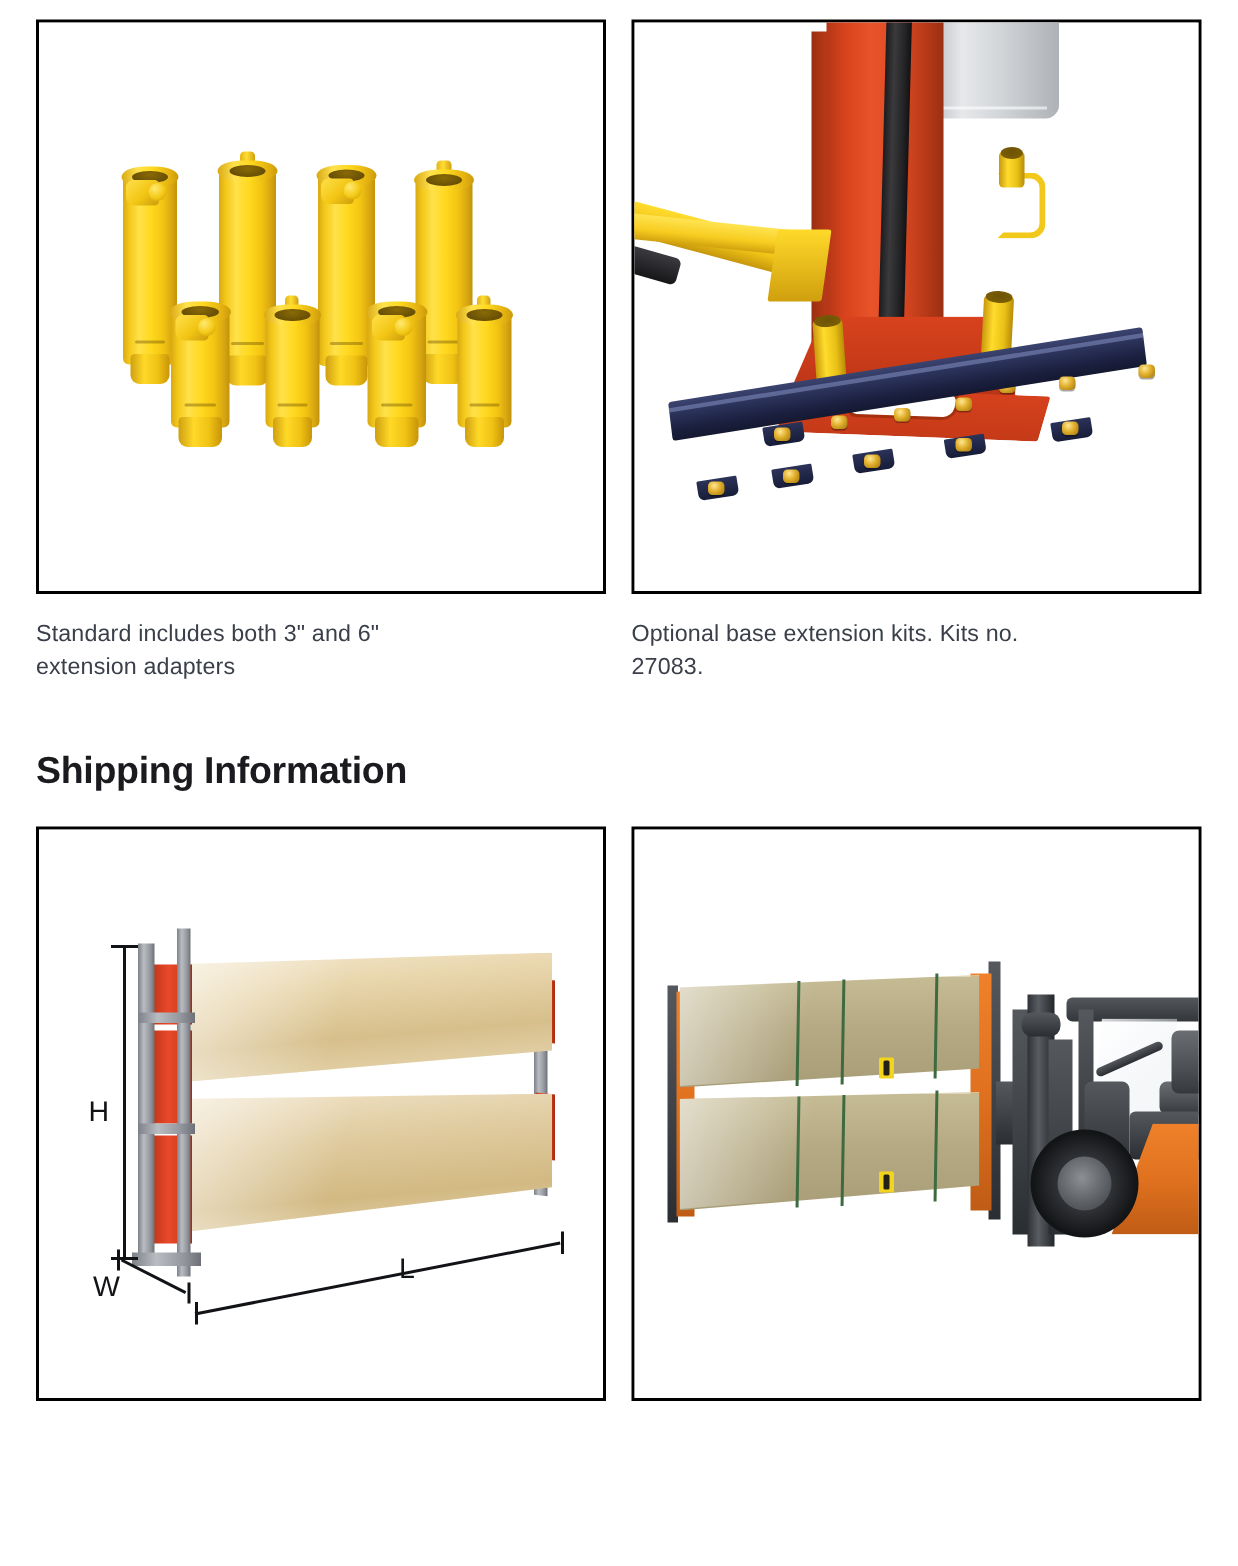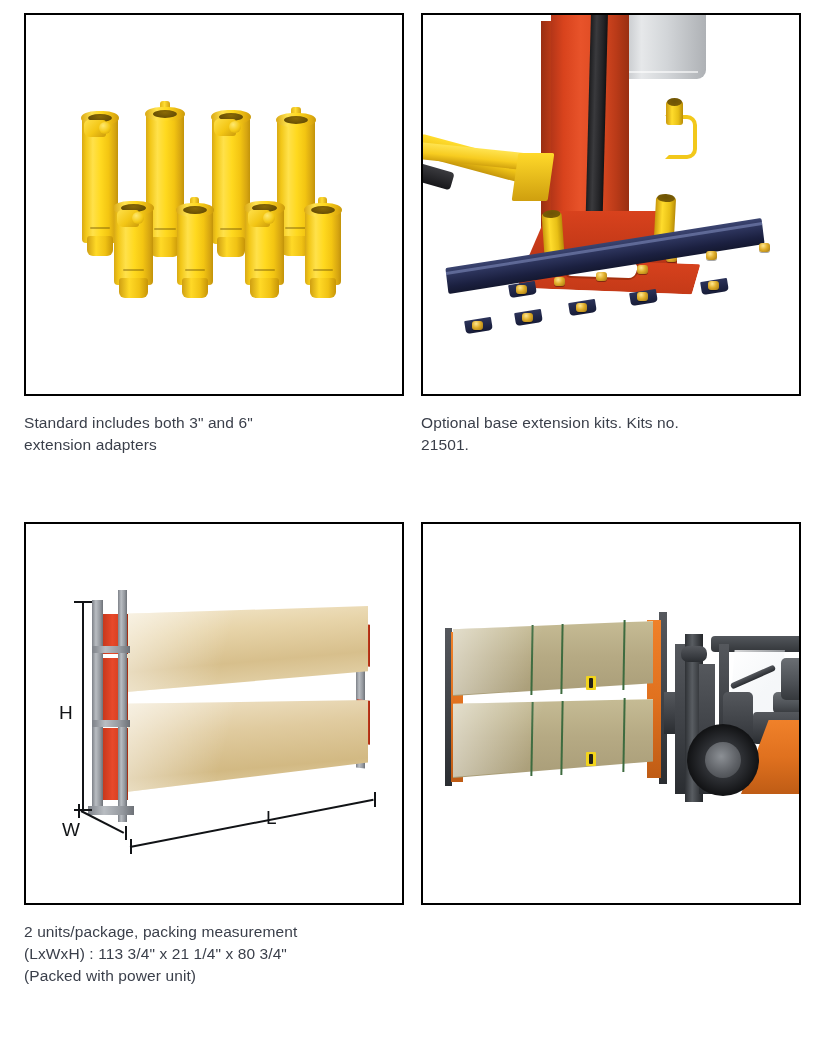--- a/index.html
+++ b/index.html
@@ -491,25 +491,26 @@
           <div class="bolt" style="left:153px; top:288px;"></div>
           <div class="bolt" style="left:214px; top:277px;"></div>
           <div class="bolt" style="left:285px; top:266px;"></div>
           <div class="bolt" style="left:93px;  top:270px;"></div>
           <div class="bolt" style="left:283px; top:236px;"></div>
           <div class="bolt" style="left:336px; top:228px;"></div>
 
         </div>
       </div>
       <p class="figure-caption">Optional base extension kits. Kits no.
-21501.</p>
+27083.</p>
     </div>
   </div>
 
   <div class="spacer-before-heading"></div>
+  <h2 class="section-heading">Shipping Information</h2>
   <div class="spacer-after-heading"></div>
 
   <div class="media-grid">
 
     <div class="media-cell">
       <div class="figure-frame">
         <div class="pallet-stage">
 
           <div class="rack-post" style="left:330px; top:96px;  width:9px;  height:148px; transform:skewY(6deg);"></div>
           <div class="rack-red" style="left:331px; top:100px; width:13px; height:42px;  transform:skewY(6deg);"></div>
@@ -544,23 +545,20 @@
           <div class="dim-cap" style="left:99px; top:302px; width:2px; height:14px;"></div>
           <div class="dim-label" style="left:36px; top:295px;">W</div>
 
           <div class="dim-line" style="left:104px; top:322px; width:248px; height:2px; transform:rotate(-11deg); transform-origin:left center;"></div>
           <div class="dim-cap" style="left:104px; top:315px; width:2px; height:15px;"></div>
           <div class="dim-cap" style="left:348px; top:268px; width:2px; height:15px;"></div>
           <div class="dim-label" style="left:240px; top:283px;">L</div>
 
         </div>
       </div>
-      <p class="figure-caption">2 units/package, packing measurement
-(LxWxH) : 113 3/4" x 21 1/4" x 80 3/4"
-(Packed with power unit)</p>
     </div>
 
     <div class="media-cell">
       <div class="figure-frame">
         <div class="forklift-stage">
 
           <div class="fk-dark" style="left:22px;  top:104px; width:7px;  height:158px;"></div>
           <div class="fk-dark" style="left:236px; top:88px;  width:8px;  height:172px;"></div>
           <div class="fk-body" style="left:28px;  top:108px; width:12px; height:150px;"></div>
           <div class="fk-body" style="left:224px; top:96px;  width:14px; height:158px;"></div>

